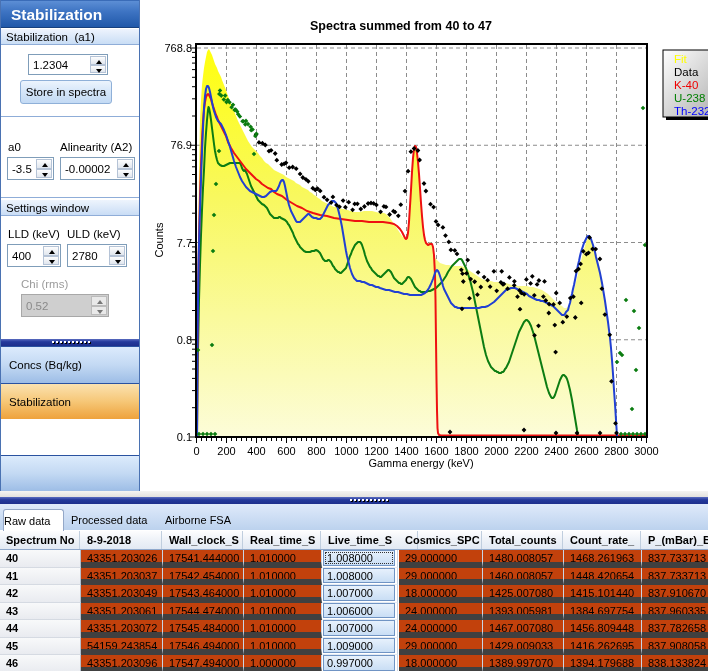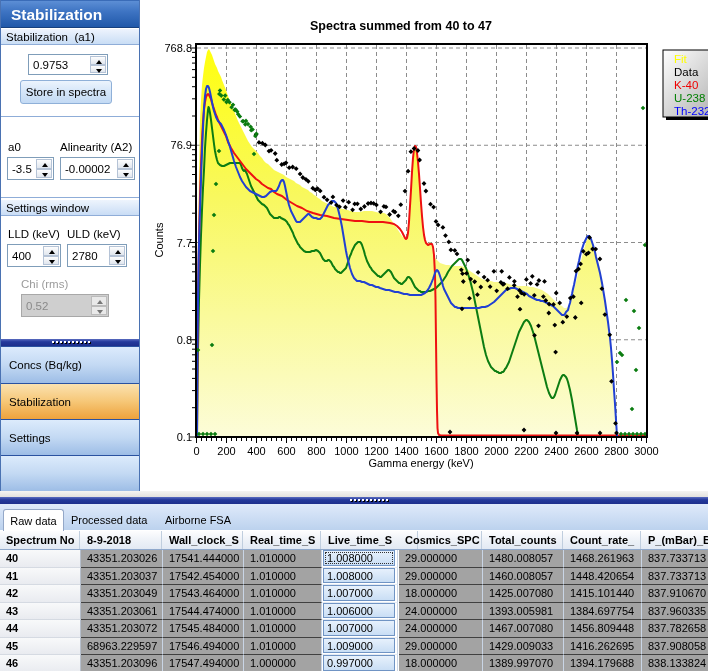--- a/index.html
+++ b/index.html
@@ -20,25 +20,25 @@
 
 .navsplit { position:absolute; left:0; width:138px; height:7px; background:linear-gradient(180deg,#5a6cc0,#24399b 40%,#1d2f8c); }
 .navbtn { position:absolute; left:0; width:138px; background:linear-gradient(180deg,#dcebfc 0%,#c3d9f3 50%,#9dbde6 100%); border-top:1px solid #2a52a0; font-size:11.5px; color:#000; padding-left:8px; display:flex; align-items:center; }
 .navbtn.sel { background:linear-gradient(180deg,#fbe2b0 0%,#f6c777 50%,#eea23c 100%); }
 
 #hsplit { position:absolute; left:0; top:491px; width:708px; height:6px; background:linear-gradient(180deg,#f4f4f2,#e2e1de); }
 #navy { position:absolute; left:0; top:497px; width:708px; height:7px; background:linear-gradient(180deg,#5a6cc0,#24399b 40%,#1d2f8c); }
 
 #tabbar { position:absolute; left:0; top:504px; width:708px; height:27px; background:linear-gradient(180deg,#dfeafa,#bcd2ee); border-bottom:1px solid #fff; }
 .tab { position:absolute; font-size:11px; color:#000; }
-#tab0 { left:3px; top:5px; width:61px; height:23px; background:#fff; border:1px solid #94a8c8; border-bottom:none; border-radius:3px 3px 0 0; text-align:center; line-height:22px; }
+#tab0 { left:3px; top:5px; width:61px; height:23px; background:#fff; border:1px solid #94a8c8; border-bottom:none; border-radius:3px 3px 0 0; line-height:22px; }
 #hdrrow { position:absolute; left:0; top:531px; width:708px; height:19px; background:linear-gradient(180deg,#fdfdfe 0%,#eef2f8 50%,#e2e9f3 100%); border-bottom:1px solid #8fa8cb; }
 .hc { position:absolute; top:0; height:18px; font-size:11px; font-weight:bold; line-height:18px; padding-left:6px; border-right:1px solid #c0cede; color:#000; }
 #grid { position:absolute; left:0; top:550px; width:708px; height:121px; background:#fff; }
-.cc,.c0 { position:absolute; font-size:11px; line-height:17px; padding-left:6px; border-right:1px solid #c9d5e5; border-bottom:1px solid #404040; background:#a3a3a3; color:#000; overflow:hidden; white-space:nowrap; }
+.cc,.c0 { position:absolute; font-size:11px; line-height:17px; padding-left:6px; border-right:1px solid #c9d5e5; border-bottom:6px solid #404040; background:#c2410c; color:#000; overflow:hidden; white-space:nowrap; }
 .c0 { font-weight:bold; background:linear-gradient(180deg,#f8f9fa,#e9ebf0); border-right:1px solid #b6bfcc; border-bottom:1px solid #d5dae2; }
 .lvw { position:absolute; border-right:1px solid #c9d5e5; border-bottom:1px solid #e4ebf4; background:#fff; }
 .lv { position:absolute; left:1px; top:0px; right:2px; bottom:1px; background:linear-gradient(180deg,#e7f1fc,#c9def5); border:1px solid #7094c4; font-size:11px; line-height:14px; padding-left:3px; color:#000; white-space:nowrap; }
 .lv.foc { outline:1px dotted #333; outline-offset:-3px; }
 </style></head>
 <body>
 <div id="app">
 <svg width="708" height="491" viewBox="0 0 708 491" style="position:absolute;left:0;top:0">
       <defs>
         <linearGradient id="fy" x1="0" y1="49" x2="0" y2="436" gradientUnits="userSpaceOnUse">
@@ -91,21 +91,21 @@
       <text x="674" y="63" font-size="11.5" fill="#ffff00">Fit</text>
       <text x="674" y="76" font-size="11.5" fill="#000000">Data</text>
       <text x="674" y="89" font-size="11.5" fill="#ee0000">K-40</text>
       <text x="674" y="102" font-size="11.5" fill="#008000">U-238</text>
       <text x="674" y="115" font-size="11.5" fill="#0000ff">Th-232</text>
     </svg>
 <div id="lp">
   <div id="lphead">Stabilization</div>
   <div class="gcap" style="top:29px">Stabilization&nbsp;&nbsp;(a1)</div>
   <div class="spin" style="left:27px;top:54px;width:80px;height:21px">
-        <span class="tx">0.9753</span>
+        <span class="tx">1.2304</span>
     <span class="spbtns">
           <span class="spb up">
             <span class="aru"></span>
           </span>
           <span class="spb dn">
             <span class="ard"></span>
           </span>
         </span>
       </div>
   <div id="storebtn">Store in spectra</div>
@@ -191,21 +191,20 @@
           <span style="position:absolute;left:29px;top:1px;width:2px;height:2px;background:#000"></span>
           <span style="position:absolute;left:28px;top:0;width:2px;height:2px;background:#fff"></span>
           <span style="position:absolute;left:33px;top:1px;width:2px;height:2px;background:#000"></span>
           <span style="position:absolute;left:32px;top:0;width:2px;height:2px;background:#fff"></span>
           <span style="position:absolute;left:37px;top:1px;width:2px;height:2px;background:#000"></span>
           <span style="position:absolute;left:36px;top:0;width:2px;height:2px;background:#fff"></span>
         </span>
       </div>
   <div class="navbtn" style="top:346px;height:37px">Concs (Bq/kg)</div>
   <div class="navbtn sel" style="top:383px;height:36px">Stabilization</div>
-  <div class="navbtn" style="top:419px;height:36px">Settings</div>
   <div class="navbtn" style="top:455px;height:36px"></div>
 </div>
 <div id="hsplit"></div>
 <div id="navy">
       <span style="position:absolute;left:350px;top:2px;width:40px;height:3px">
         <span style="position:absolute;left:1px;top:1px;width:2px;height:2px;background:#000"></span>
         <span style="position:absolute;left:0px;top:0;width:2px;height:2px;background:#fff"></span>
         <span style="position:absolute;left:5px;top:1px;width:2px;height:2px;background:#000"></span>
         <span style="position:absolute;left:4px;top:0;width:2px;height:2px;background:#fff"></span>
         <span style="position:absolute;left:9px;top:1px;width:2px;height:2px;background:#000"></span>
@@ -292,21 +291,21 @@
       <div class="cc" style="left:163px;top:70px;width:81px;height:18px">17545.484000</div>
       <div class="cc" style="left:244px;top:70px;width:78px;height:18px">1.010000</div>
       <div class="lvw" style="left:322px;top:70px;width:76px;height:18px">
         <div class="lv">1.007000</div>
       </div>
       <div class="cc" style="left:399px;top:70px;width:84px;height:18px">24.000000</div>
       <div class="cc" style="left:483px;top:70px;width:81px;height:18px">1467.007080</div>
       <div class="cc" style="left:564px;top:70px;width:78px;height:18px">1456.809448</div>
       <div class="cc" style="left:642px;top:70px;width:118px;height:18px">837.782658</div>
       <div class="c0" style="left:0px;top:88px;width:81px;height:17px">45</div>
-      <div class="cc" style="left:81px;top:88px;width:82px;height:17px">68963.229597</div>
+      <div class="cc" style="left:81px;top:88px;width:82px;height:17px">54159.243854</div>
       <div class="cc" style="left:163px;top:88px;width:81px;height:17px">17546.494000</div>
       <div class="cc" style="left:244px;top:88px;width:78px;height:17px">1.010000</div>
       <div class="lvw" style="left:322px;top:88px;width:76px;height:17px">
         <div class="lv">1.009000</div>
       </div>
       <div class="cc" style="left:399px;top:88px;width:84px;height:17px">29.000000</div>
       <div class="cc" style="left:483px;top:88px;width:81px;height:17px">1429.009033</div>
       <div class="cc" style="left:564px;top:88px;width:78px;height:17px">1416.262695</div>
       <div class="cc" style="left:642px;top:88px;width:118px;height:17px">837.908058</div>
       <div class="c0" style="left:0px;top:105px;width:81px;height:18px">46</div>

